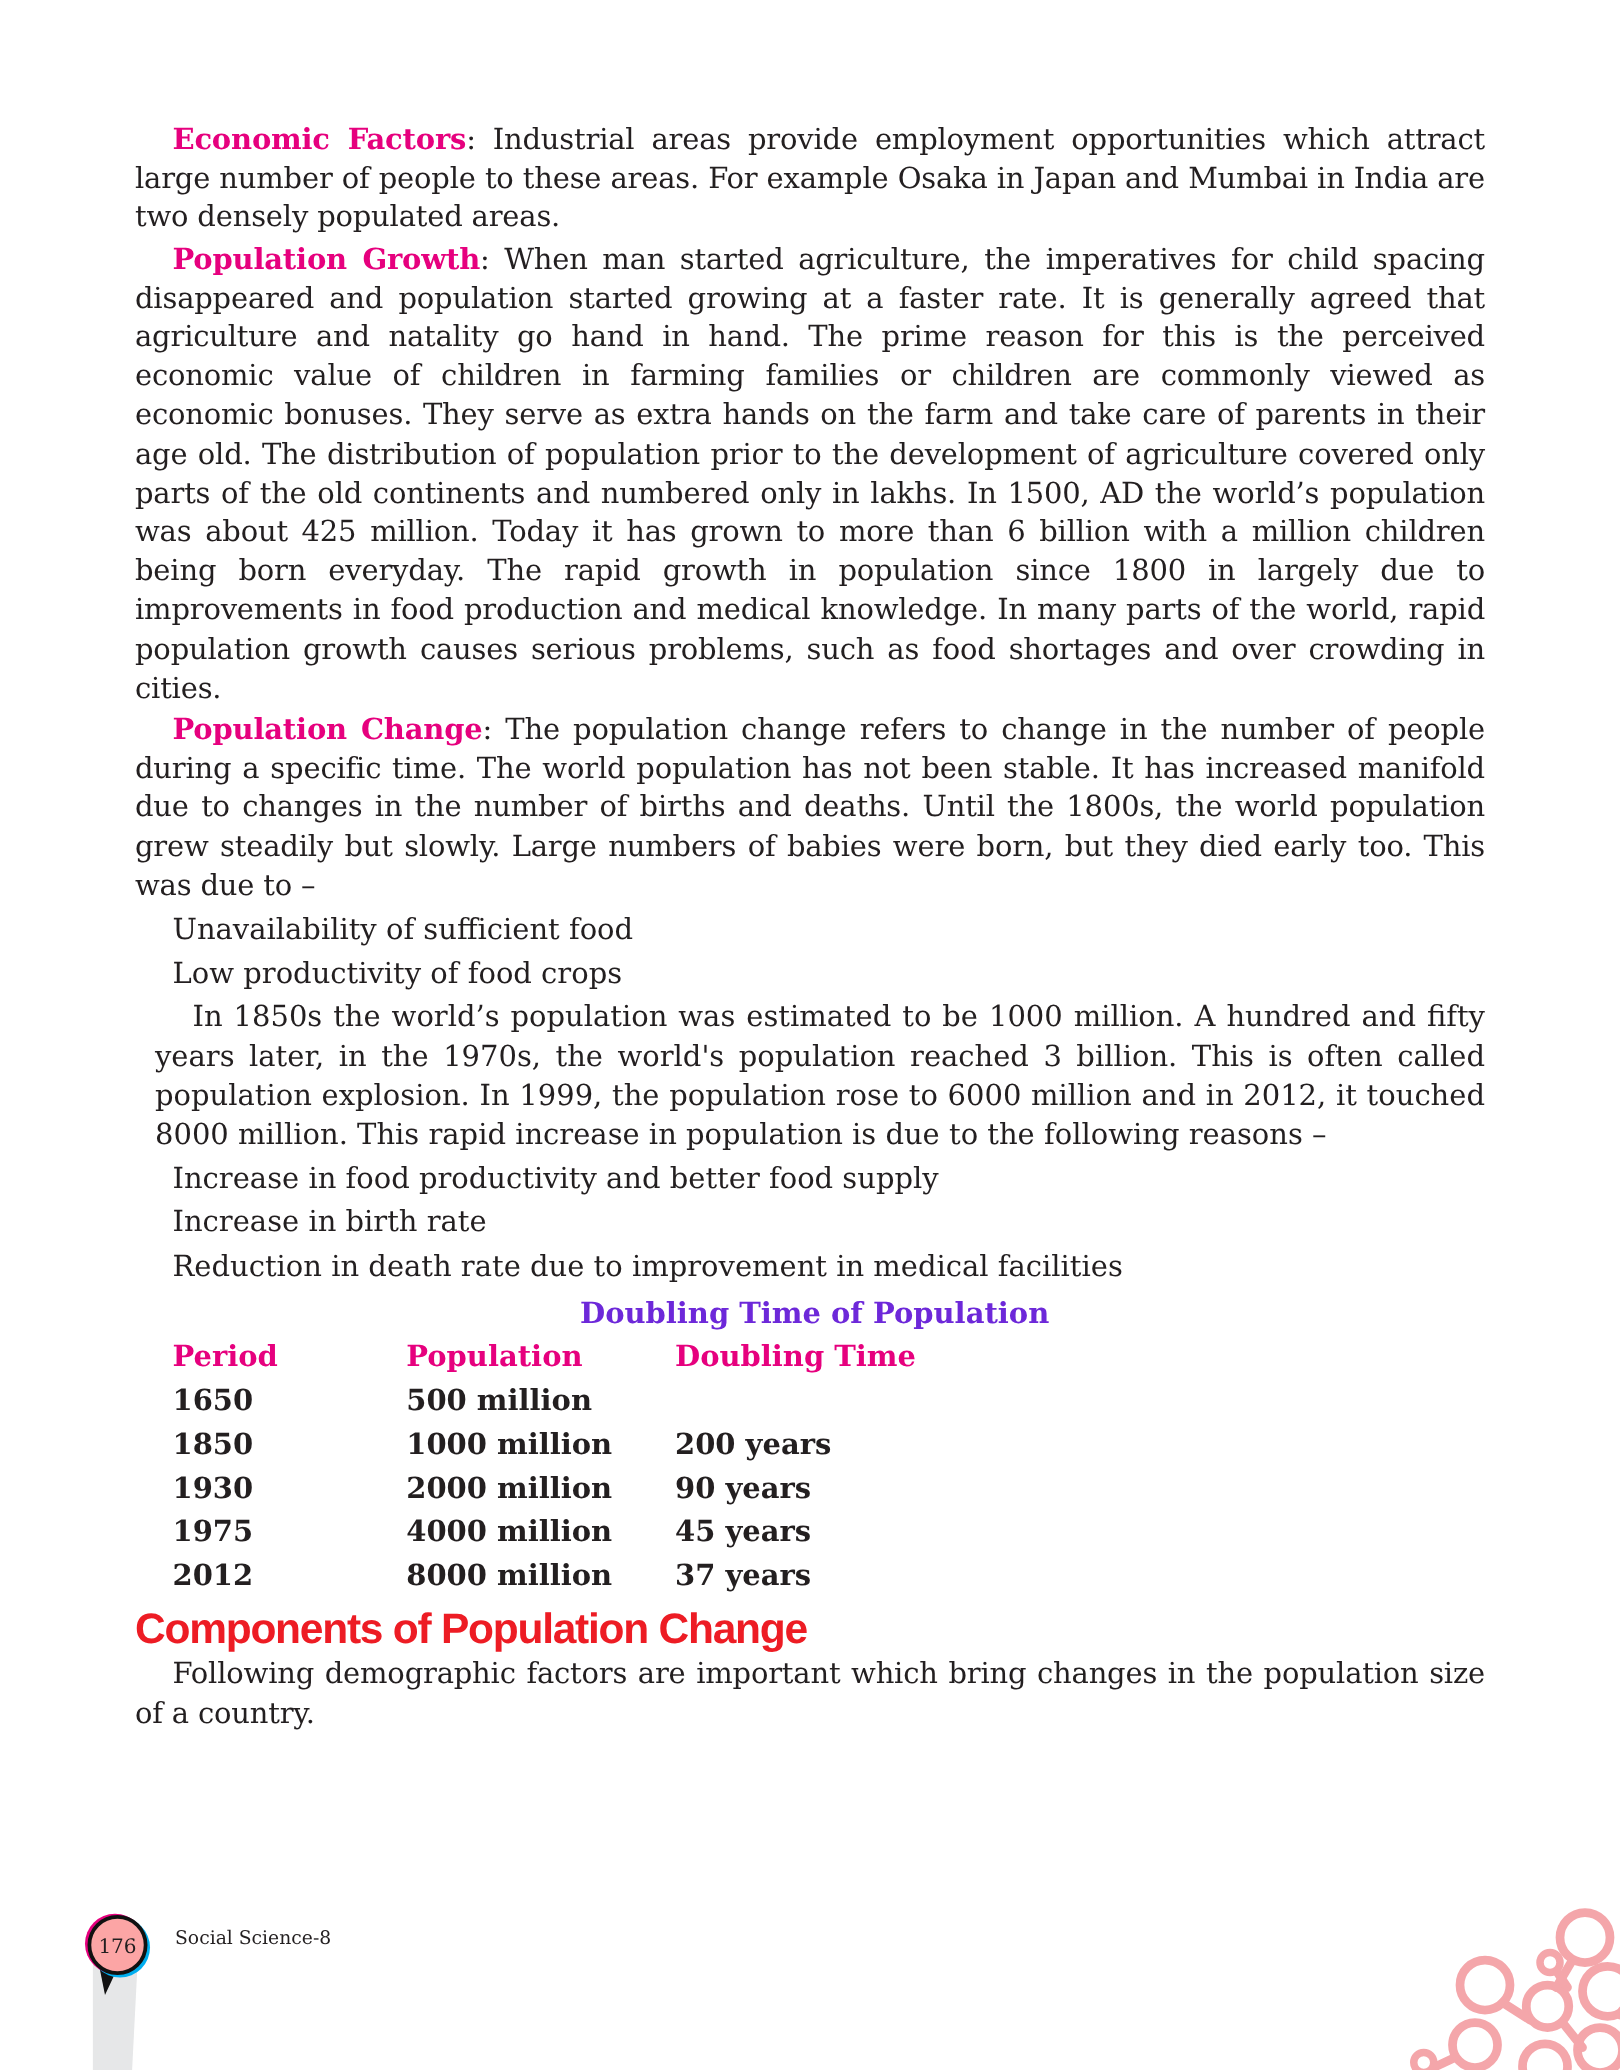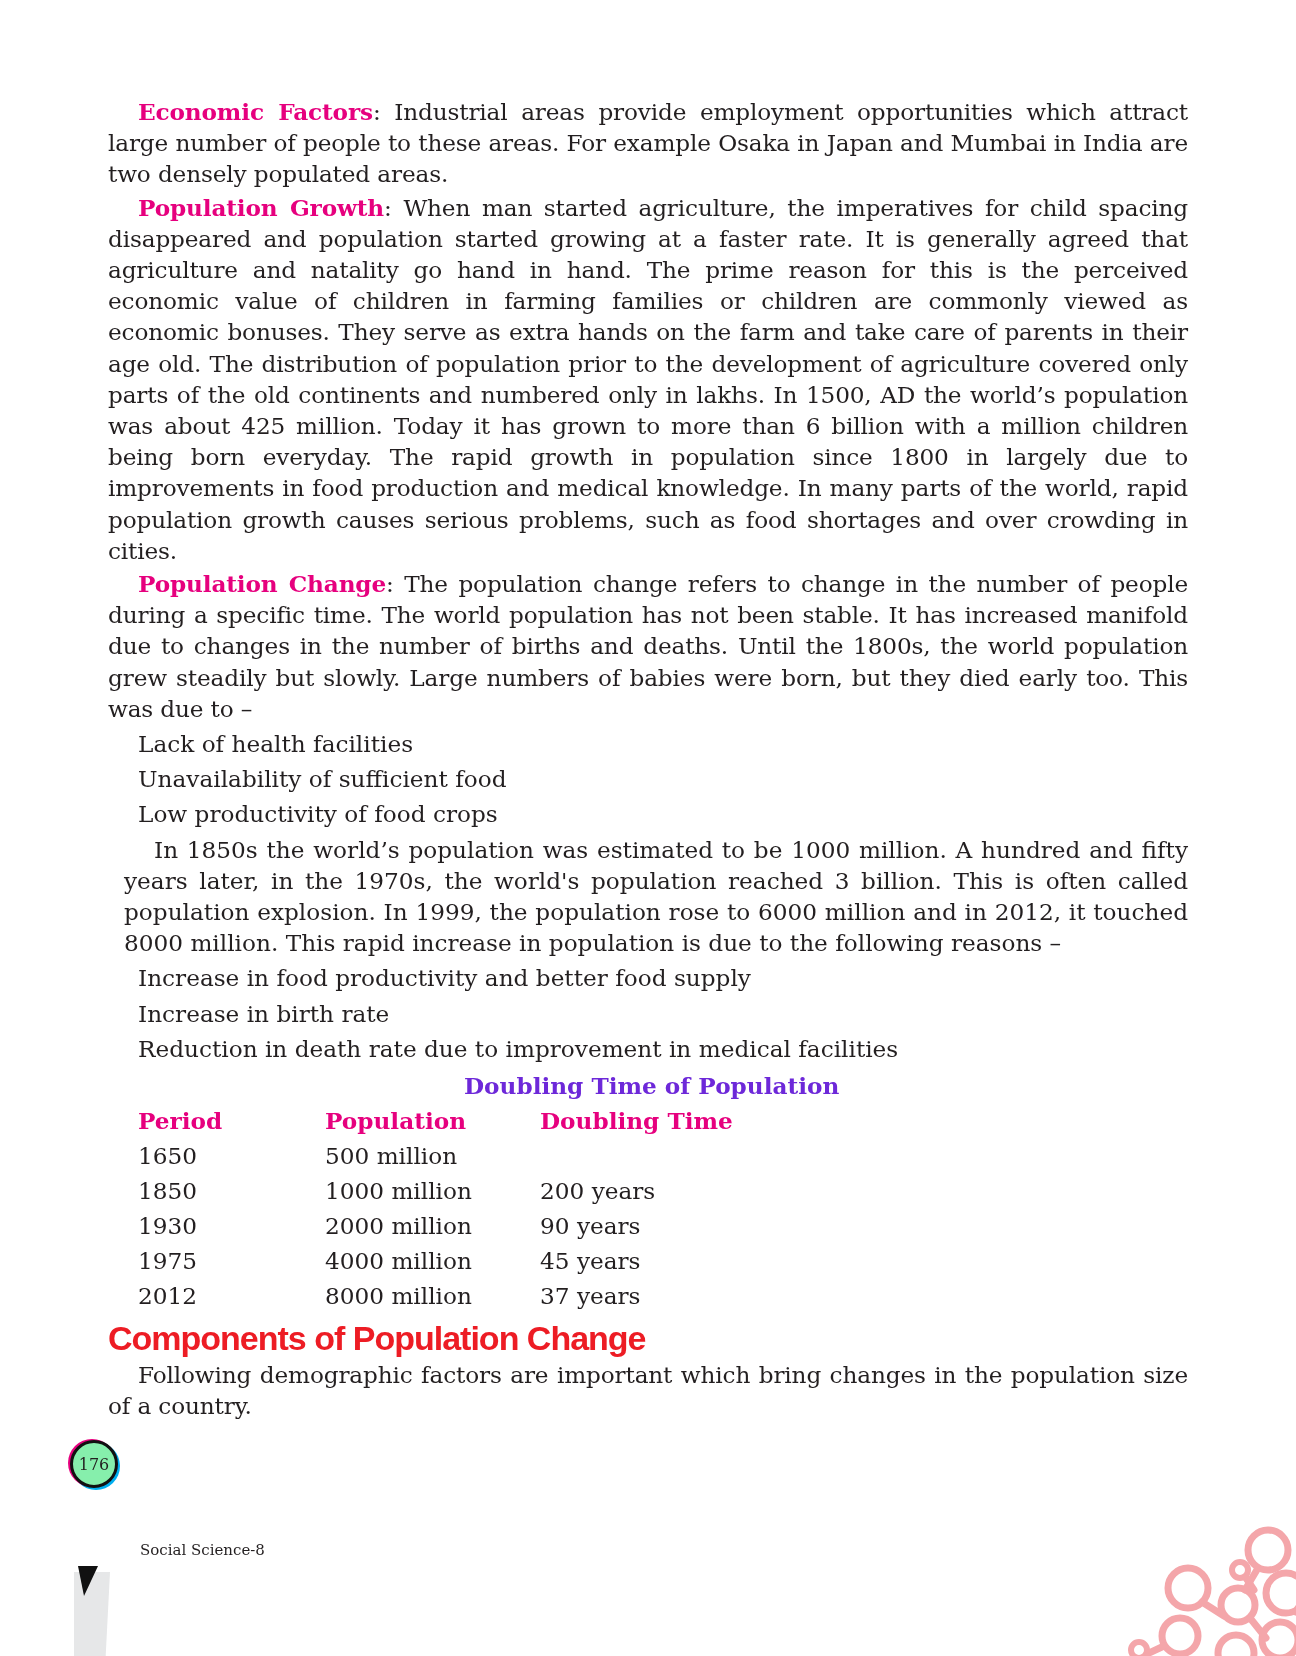--- a/index.html
+++ b/index.html
@@ -11,36 +11,36 @@
     font-size: 23.2px; line-height: 31.2px; color: #231f20;
   }
   .para { margin: 0 0 2px 0; text-align: justify; text-indent: 30px; letter-spacing: -0.15px; }
   .para .term { color: #e6007e; font-weight: bold; }
   .list-item { margin: 4px 0 4px 30px; }
   .intro-line { margin: 4px 0 0 16px; text-indent: 30px; text-align: justify; }
   .table-title {
     margin: 6px 0 0 0; padding-left: 356px; color: #6d28d9; font-weight: bold;
   }
   table.dt { border-collapse: collapse; margin-left: 30px; margin-top: 2px; }
-  table.dt th, table.dt td { padding: 0; text-align: left; height: 35px; vertical-align: middle; font-weight: normal; }
+  table.dt th, table.dt td { padding: 0; text-align: left; height: 35px; vertical-align: middle; font-weight: bold; }
   table.dt th { color: #e6007e; font-weight: bold; }
   table.dt .c1 { width: 187px; }
   table.dt .c2 { width: 215px; }
   table.dt .c3 { width: 250px; }
   .section-heading {
     font-family: "Liberation Sans", "DejaVu Sans", sans-serif; font-weight: bold;
     color: #ed1c24; font-size: 34px; letter-spacing: -1px; margin: 10px 0 4px 0;
   }
   .footer-bar {
     position: absolute; left: 74px; top: 1572px; width: 36px; height: 84px;
     background: #e6e7e8; clip-path: polygon(0 0, 100% 0, 88% 100%, 0 100%);
   }
   .page-badge {
-    position: absolute; left: 70px; top: 1440px; width: 42px; height: 42px;
-    border-radius: 50%; background: #86efac;
+    position: absolute; left: 70px; top: 1532px; width: 42px; height: 42px;
+    border-radius: 50%; background: #fca5a5;
     border: 3px solid #111; box-shadow: -2px -1px 0 #e6007e, 2px 2px 0 #00aeef;
     display: flex; align-items: center; justify-content: center;
     font-family: "DejaVu Serif", serif; font-size: 16px; color: #231f20;
   }
   .badge-tail {
     position: absolute; left: 78px; top: 1566px; width: 0; height: 0;
     border-left: 6px solid transparent; border-right: 14px solid transparent;
     border-top: 30px solid #111; transform: rotate(-10px);
   }
   .footer-text {
@@ -55,21 +55,20 @@
 <div class="page">
   <div class="content">
 
     <p class="para"><span class="term">Economic Factors</span><span>: Industrial areas provide employment opportunities which attract large number of people to these areas. For example Osaka in Japan and Mumbai in India are two densely populated areas.</span></p>
 
     <p class="para"><span class="term">Population Growth</span><span>: When man started agriculture, the imperatives for child spacing disappeared and population started growing at a faster rate. It is generally agreed that agriculture and natality go hand in hand. The prime reason for this is the perceived economic value of children in farming families or children are commonly viewed as economic bonuses. They serve as extra hands on the farm and take care of parents in their age old. The distribution of population prior to the development of agriculture covered only parts of the old continents and numbered only in lakhs. In 1500, AD the world’s population was about 425 million. Today it has grown to more than 6 billion with a million children being born everyday. The rapid growth in population since 1800 in largely due to improvements in food production and medical knowledge. In many parts of the world, rapid population growth causes serious problems, such as food shortages and over crowding in cities.</span></p>
 
     <p class="para"><span class="term">Population Change</span><span>: The population change refers to change in the number of people during a specific time. The world population has not been stable. It has increased manifold due to changes in the number of births and deaths. Until the 1800s, the world population grew steadily but slowly. Large numbers of babies were born, but they died early too. This was due to –</span></p>
 
     <div>
-      <div class="list-item">Lack of health facilities</div>
       <div class="list-item">Unavailability of sufficient food</div>
       <div class="list-item">Low productivity of food crops</div>
     </div>
 
     <p class="intro-line">In 1850s the world’s  population was estimated to be 1000 million. A hundred and fifty years later, in the 1970s, the world's  population reached 3 billion. This is often called population explosion. In 1999, the population rose to 6000 million and in 2012, it touched 8000 million. This rapid increase in population is due to the following reasons –</p>
 
     <div>
       <div class="list-item">Increase in food productivity and better food supply</div>
       <div class="list-item">Increase in birth rate</div>
       <div class="list-item">Reduction in death rate due to improvement in medical facilities</div>

